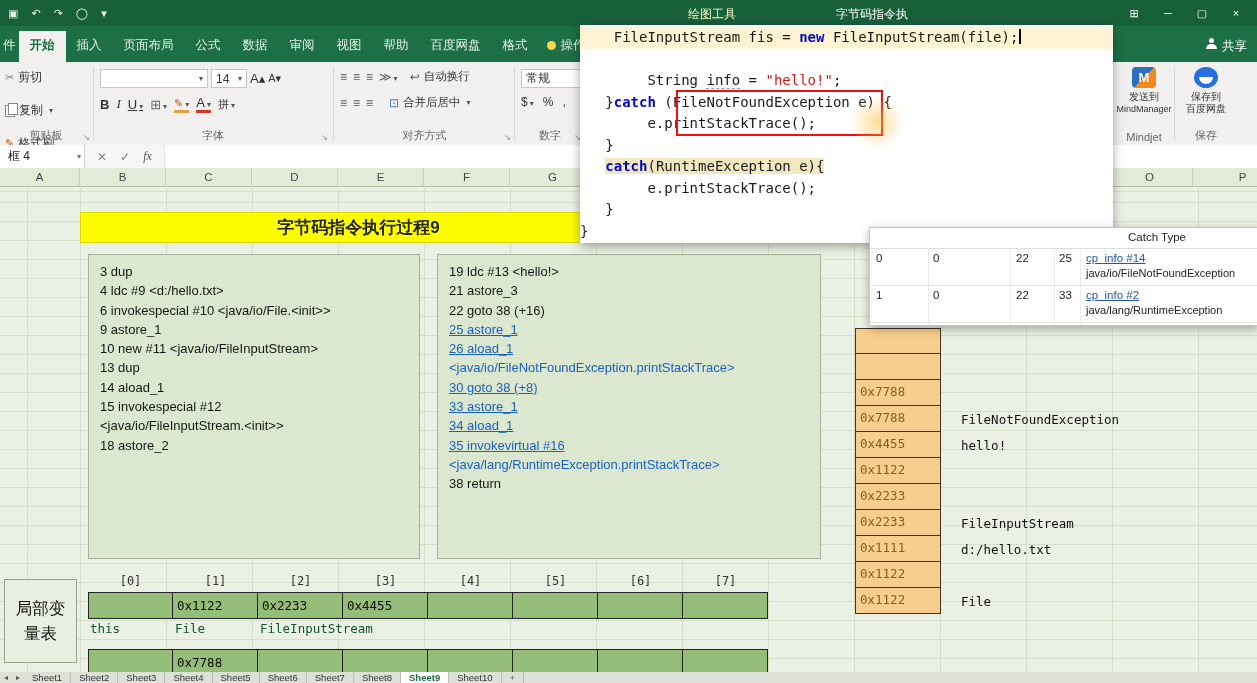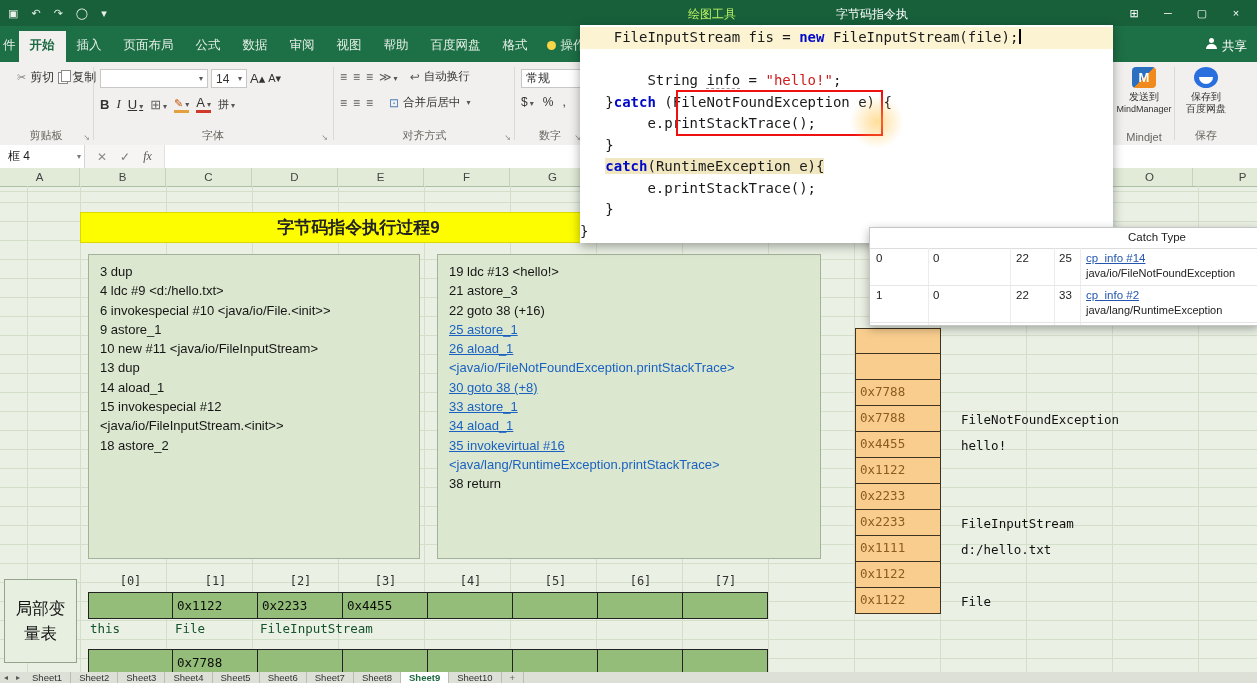--- a/index.html
+++ b/index.html
@@ -3,21 +3,21 @@
 <meta charset="utf-8">
 <style>
   html,body{margin:0;padding:0;background:#222;}
   #app{position:relative;width:1257px;height:683px;overflow:hidden;
        font-family:"Liberation Sans",sans-serif;background:#eaf0e4;}
 
   
   .titlebar{position:absolute;left:0;top:0;width:100%;height:26px;background:#17603a;}
   .qat{position:absolute;left:8px;top:0;height:26px;display:flex;align-items:center;gap:13px;}
   .qat span{font-size:11px;color:#e9f1ea;}
-  .tb-ctx{position:absolute;left:688px;top:6px;font-size:12px;color:#bef264;white-space:nowrap;}
+  .tb-ctx{position:absolute;left:688px;top:6px;font-size:12px;color:#fef9c3;white-space:nowrap;}
   .tb-doc{position:absolute;left:836px;top:6px;font-size:12px;color:#fff;white-space:nowrap;
           max-width:86px;overflow:hidden;}
   .winctl{position:absolute;right:4px;top:0;height:26px;display:flex;align-items:center;}
   .winctl span{width:34px;text-align:center;font-size:11px;color:#fff;}
 
   
   .tabrow{position:absolute;left:0;top:26px;width:100%;height:36px;background:#1d6f45;
           display:flex;align-items:flex-end;}
   .rtab{color:#e4efe7;font-size:12.5px;padding:6px 11px 8px;white-space:nowrap;}
   .rtab.file{padding:6px 3px 8px;}
@@ -32,21 +32,21 @@
   
   .ribbon{position:absolute;left:0;top:62px;width:100%;height:83px;background:#f1f0ee;
           border-bottom:1px solid #d5d3d1;}
   .rgroup{position:absolute;top:0;height:100%;}
   .g-clip{left:0;width:92px;}  .g-font{left:96px;width:234px;}
   .g-align{left:336px;width:177px;} .g-num{left:517px;width:66px;}
   .g-mind{left:1116px;width:56px;} .g-baidu{left:1176px;width:60px;}
   .rdiv{position:absolute;top:5px;bottom:5px;width:1px;background:#dbd9d7;}
   .glabel{position:absolute;bottom:2px;left:0;width:100%;text-align:center;font-size:11px;color:#67655f;white-space:nowrap;}
   .launch{position:absolute;right:2px;bottom:3px;font-size:8px;color:#8a8886;}
-  .sbtncol{display:flex;flex-direction:row;gap:4px;padding:7px 0 0 5px;margin-left:12px;}
+  .sbtncol{display:flex;flex-direction:column;gap:16px;padding:7px 0 0 5px;}
   .sbtn{display:flex;align-items:center;gap:4px;font-size:12px;color:#333;white-space:nowrap;}
   .ic{font-size:11px;color:#777;}
   .ic-cut::before{content:"✂";color:#888;}
   .ic-brush::before{content:"✎";color:#c55a11;}
   .i-copy{width:8px;height:10px;border:1px solid #888;background:#fff;position:relative;display:inline-block;}
   .i-copy::after{content:"";position:absolute;left:2px;top:-3px;width:8px;height:10px;border:1px solid #888;background:#fff;}
   .dd::after{content:"▾";font-size:8px;color:#555;margin-left:2px;}
   .frow1{position:absolute;left:4px;top:7px;display:flex;gap:3px;align-items:center;}
   .frow2{position:absolute;left:4px;top:33px;display:flex;gap:7px;align-items:center;font-size:13px;color:#333;}
   .combo{background:#fff;border:1px solid #c9c7c5;height:19px;box-sizing:border-box;

